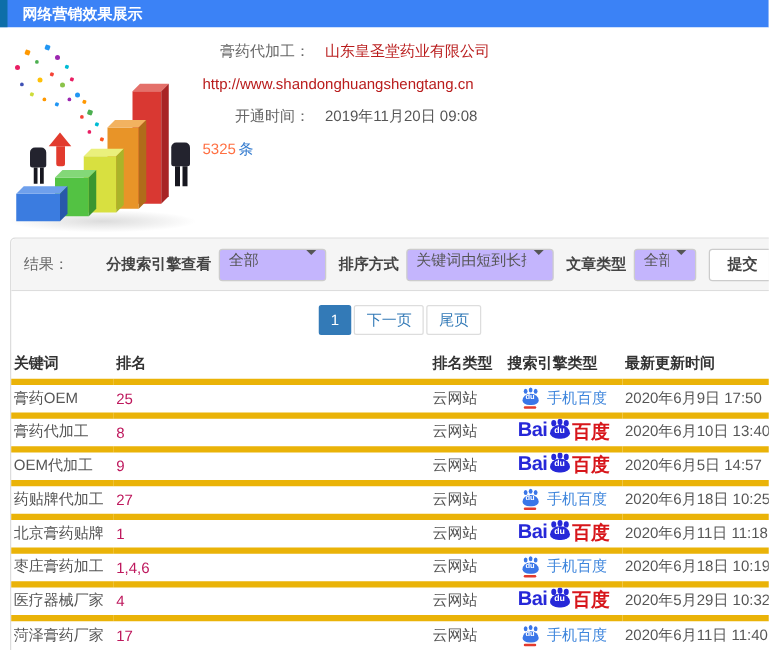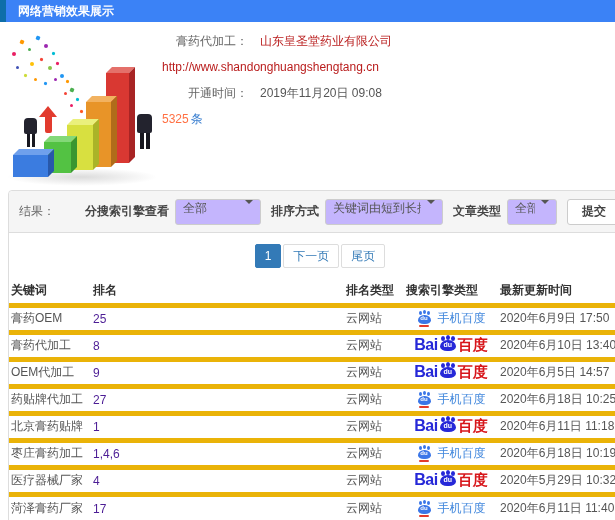--- a/index.html
+++ b/index.html
@@ -54,21 +54,21 @@
   .btn-submit { height:26px; margin-left:10px; padding:0 14px; background:#fff; border:1px solid #ccc; border-radius:3px; color:#444; font-weight:bold; cursor:pointer; font-size:12px; white-space:nowrap; }
 
   .pagination { display:flex; justify-content:center; gap:2px; padding-top:11px; }
   .page-btn { text-align:center; padding:0 9px; height:24px; line-height:22px; border:1px solid #ddd; background:#fff; color:#337ab7; border-radius:2px; cursor:pointer; }
   .page-btn.active { background:#337ab7; border-color:#337ab7; color:#fff; min-width:26px; }
 
   
   table { width:100%; border-collapse:collapse; margin-top:11px; table-layout:fixed; }
   th { font-weight:bold; color:#333; text-align:left; height:26px; padding:0 0 0 2px; font-size:12px; }
   td { height:27px; padding:0 0 0 2px; border-top:5px solid #eab308; color:#555; overflow:hidden; white-space:nowrap; }
-  .td-rank { color:#4c1d95; }
+  .td-rank { color:#be185d; }
   .td-engine { text-align:center; padding-left:0;text-decoration:underline; }
 
   
   .bdlogo { display:inline-flex; align-items:flex-start; font-weight:bold; vertical-align:middle; }
   .bd-bai { color:#2628d8; font-size:16px; letter-spacing:-.5px; }
   .bd-cn { color:#d7161b; font-size:15px; margin-left:1px; }
   .paw { position:relative; display:inline-block; width:18px; height:15px; margin:0 0 3px 1px; }
   .paw .pad { position:absolute; left:1px; top:4px; right:1px; bottom:0; background:var(--pc); border-radius:50% 50% 46% 46% / 62% 62% 42% 42%; }
   .paw .toes { position:absolute; left:2px; top:0; width:4px; height:5px; border-radius:50%; background:var(--pc); box-shadow:5px -1px 0 var(--pc), 10px 0 0 var(--pc); }
   .paw .du { position:absolute; left:0; right:0; top:5px; text-align:center; color:#fff; font-style:normal; font-weight:bold; font-size:7px; }

